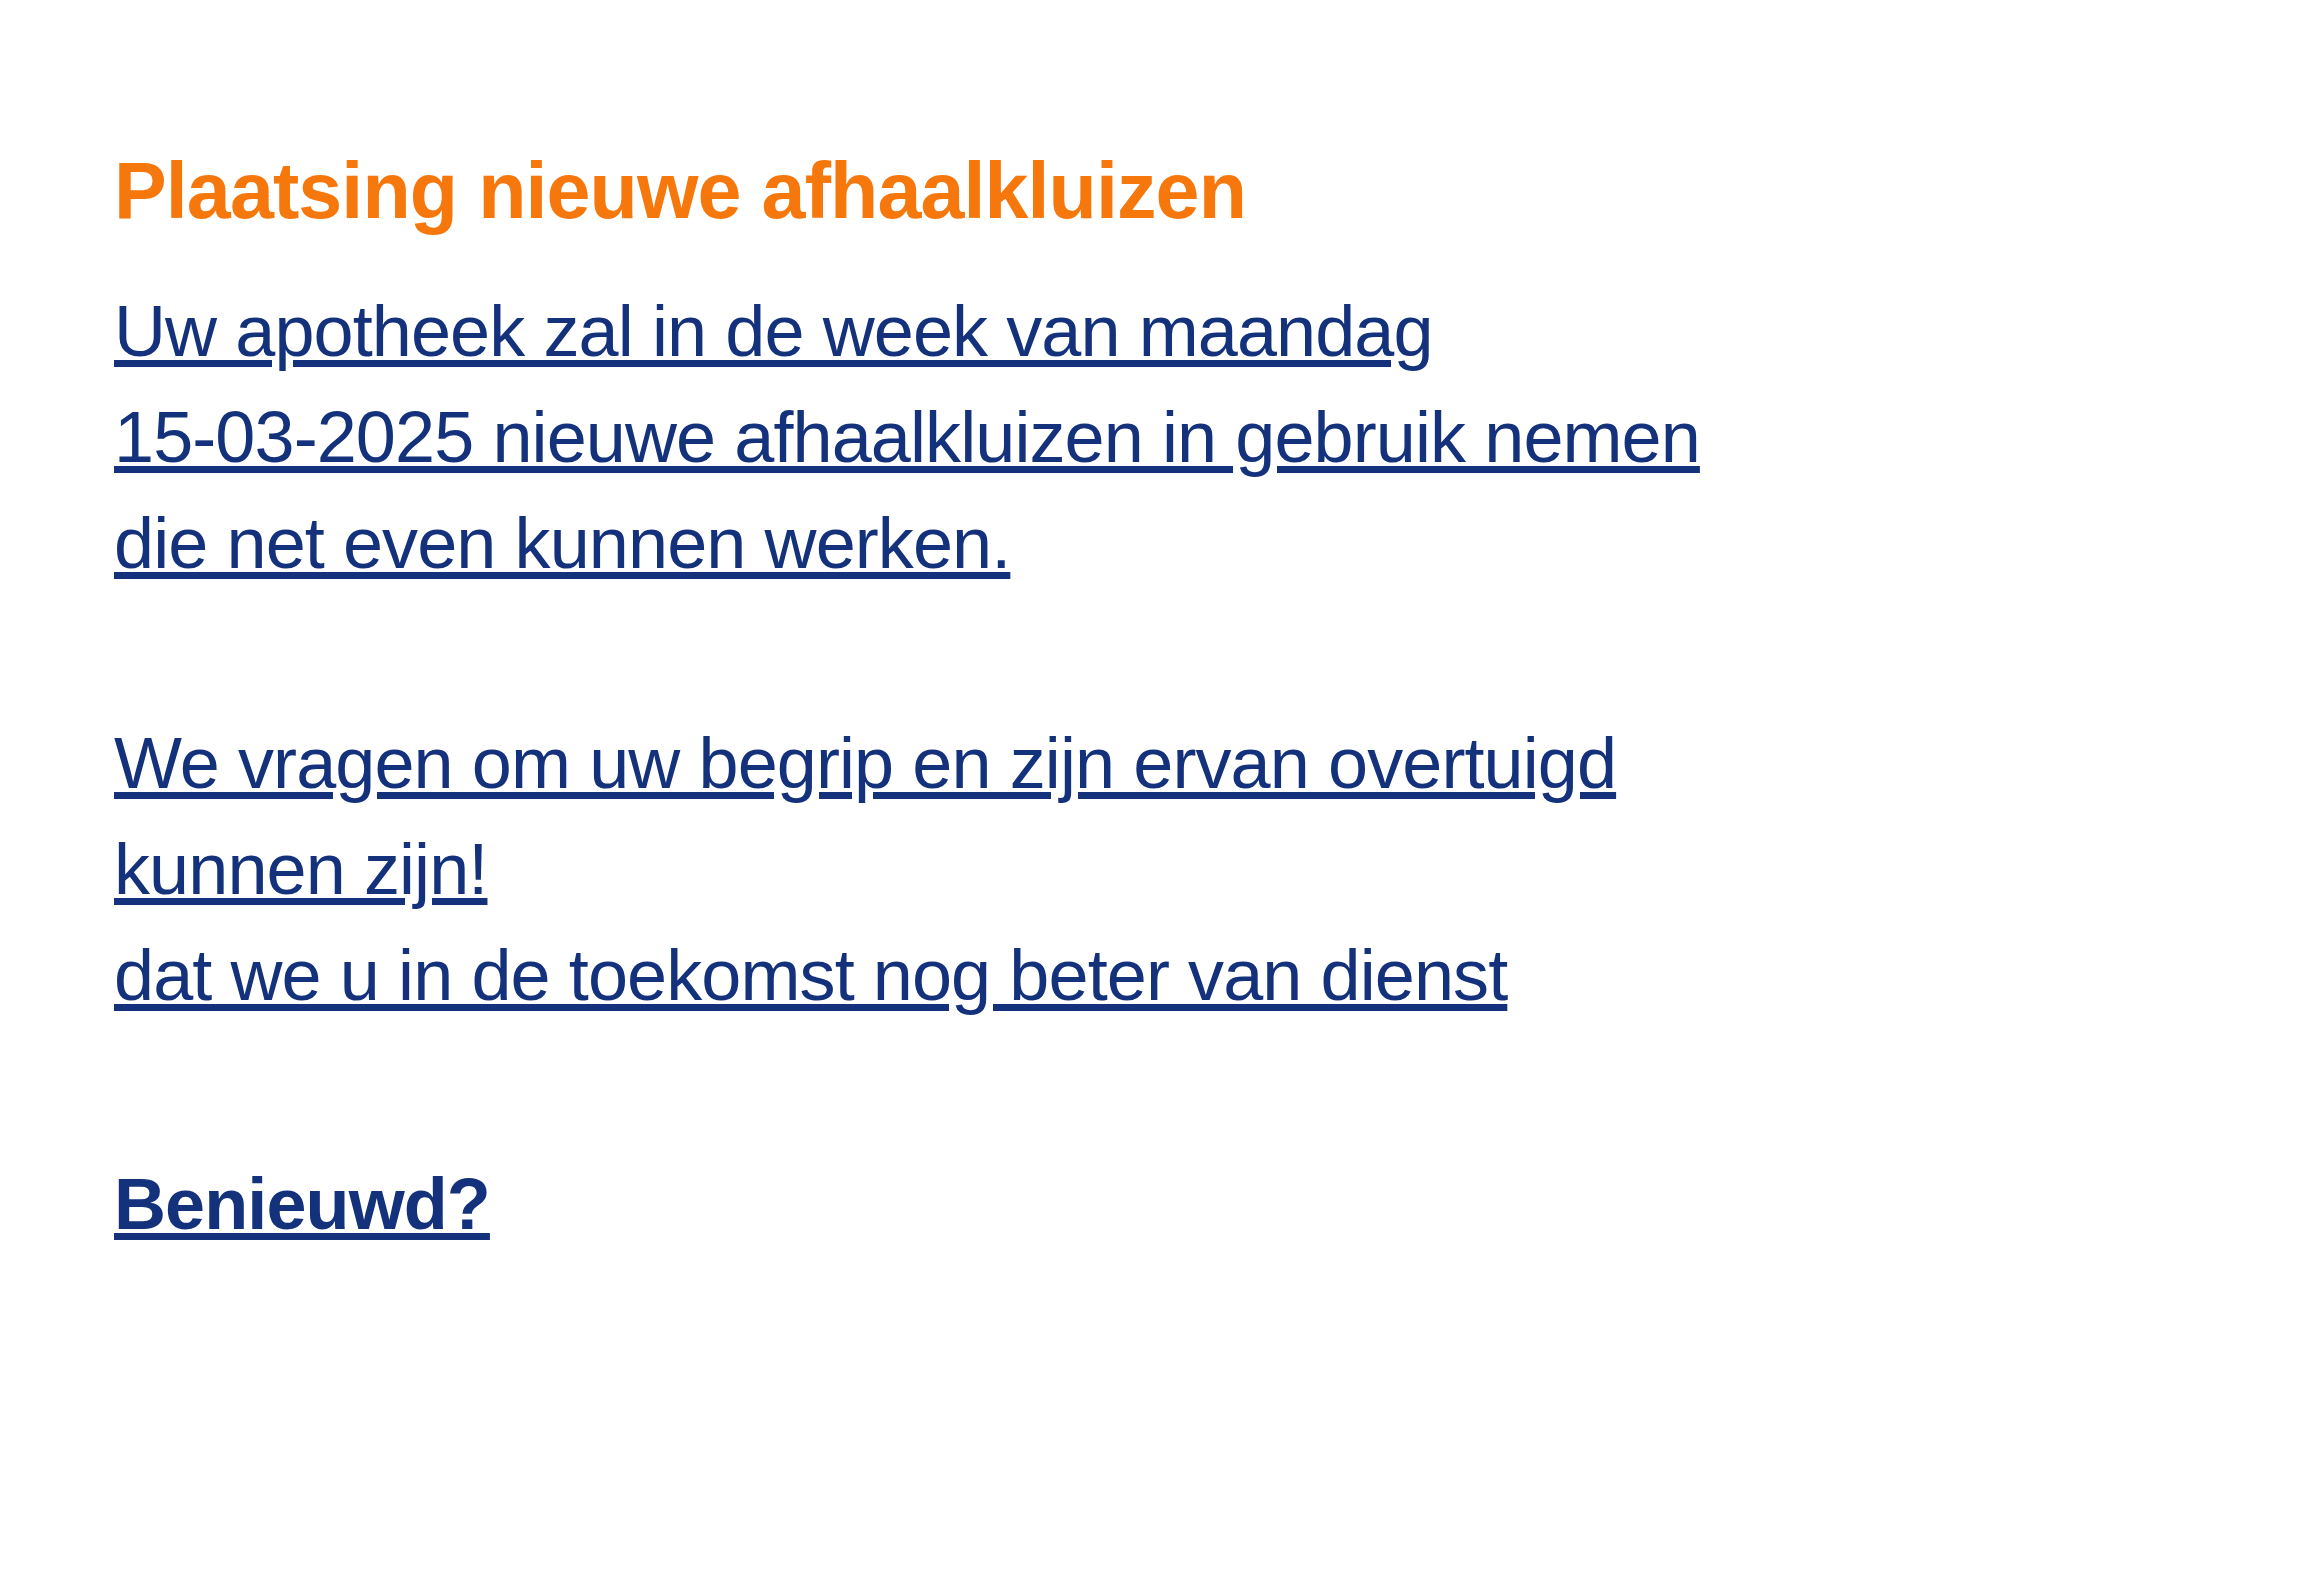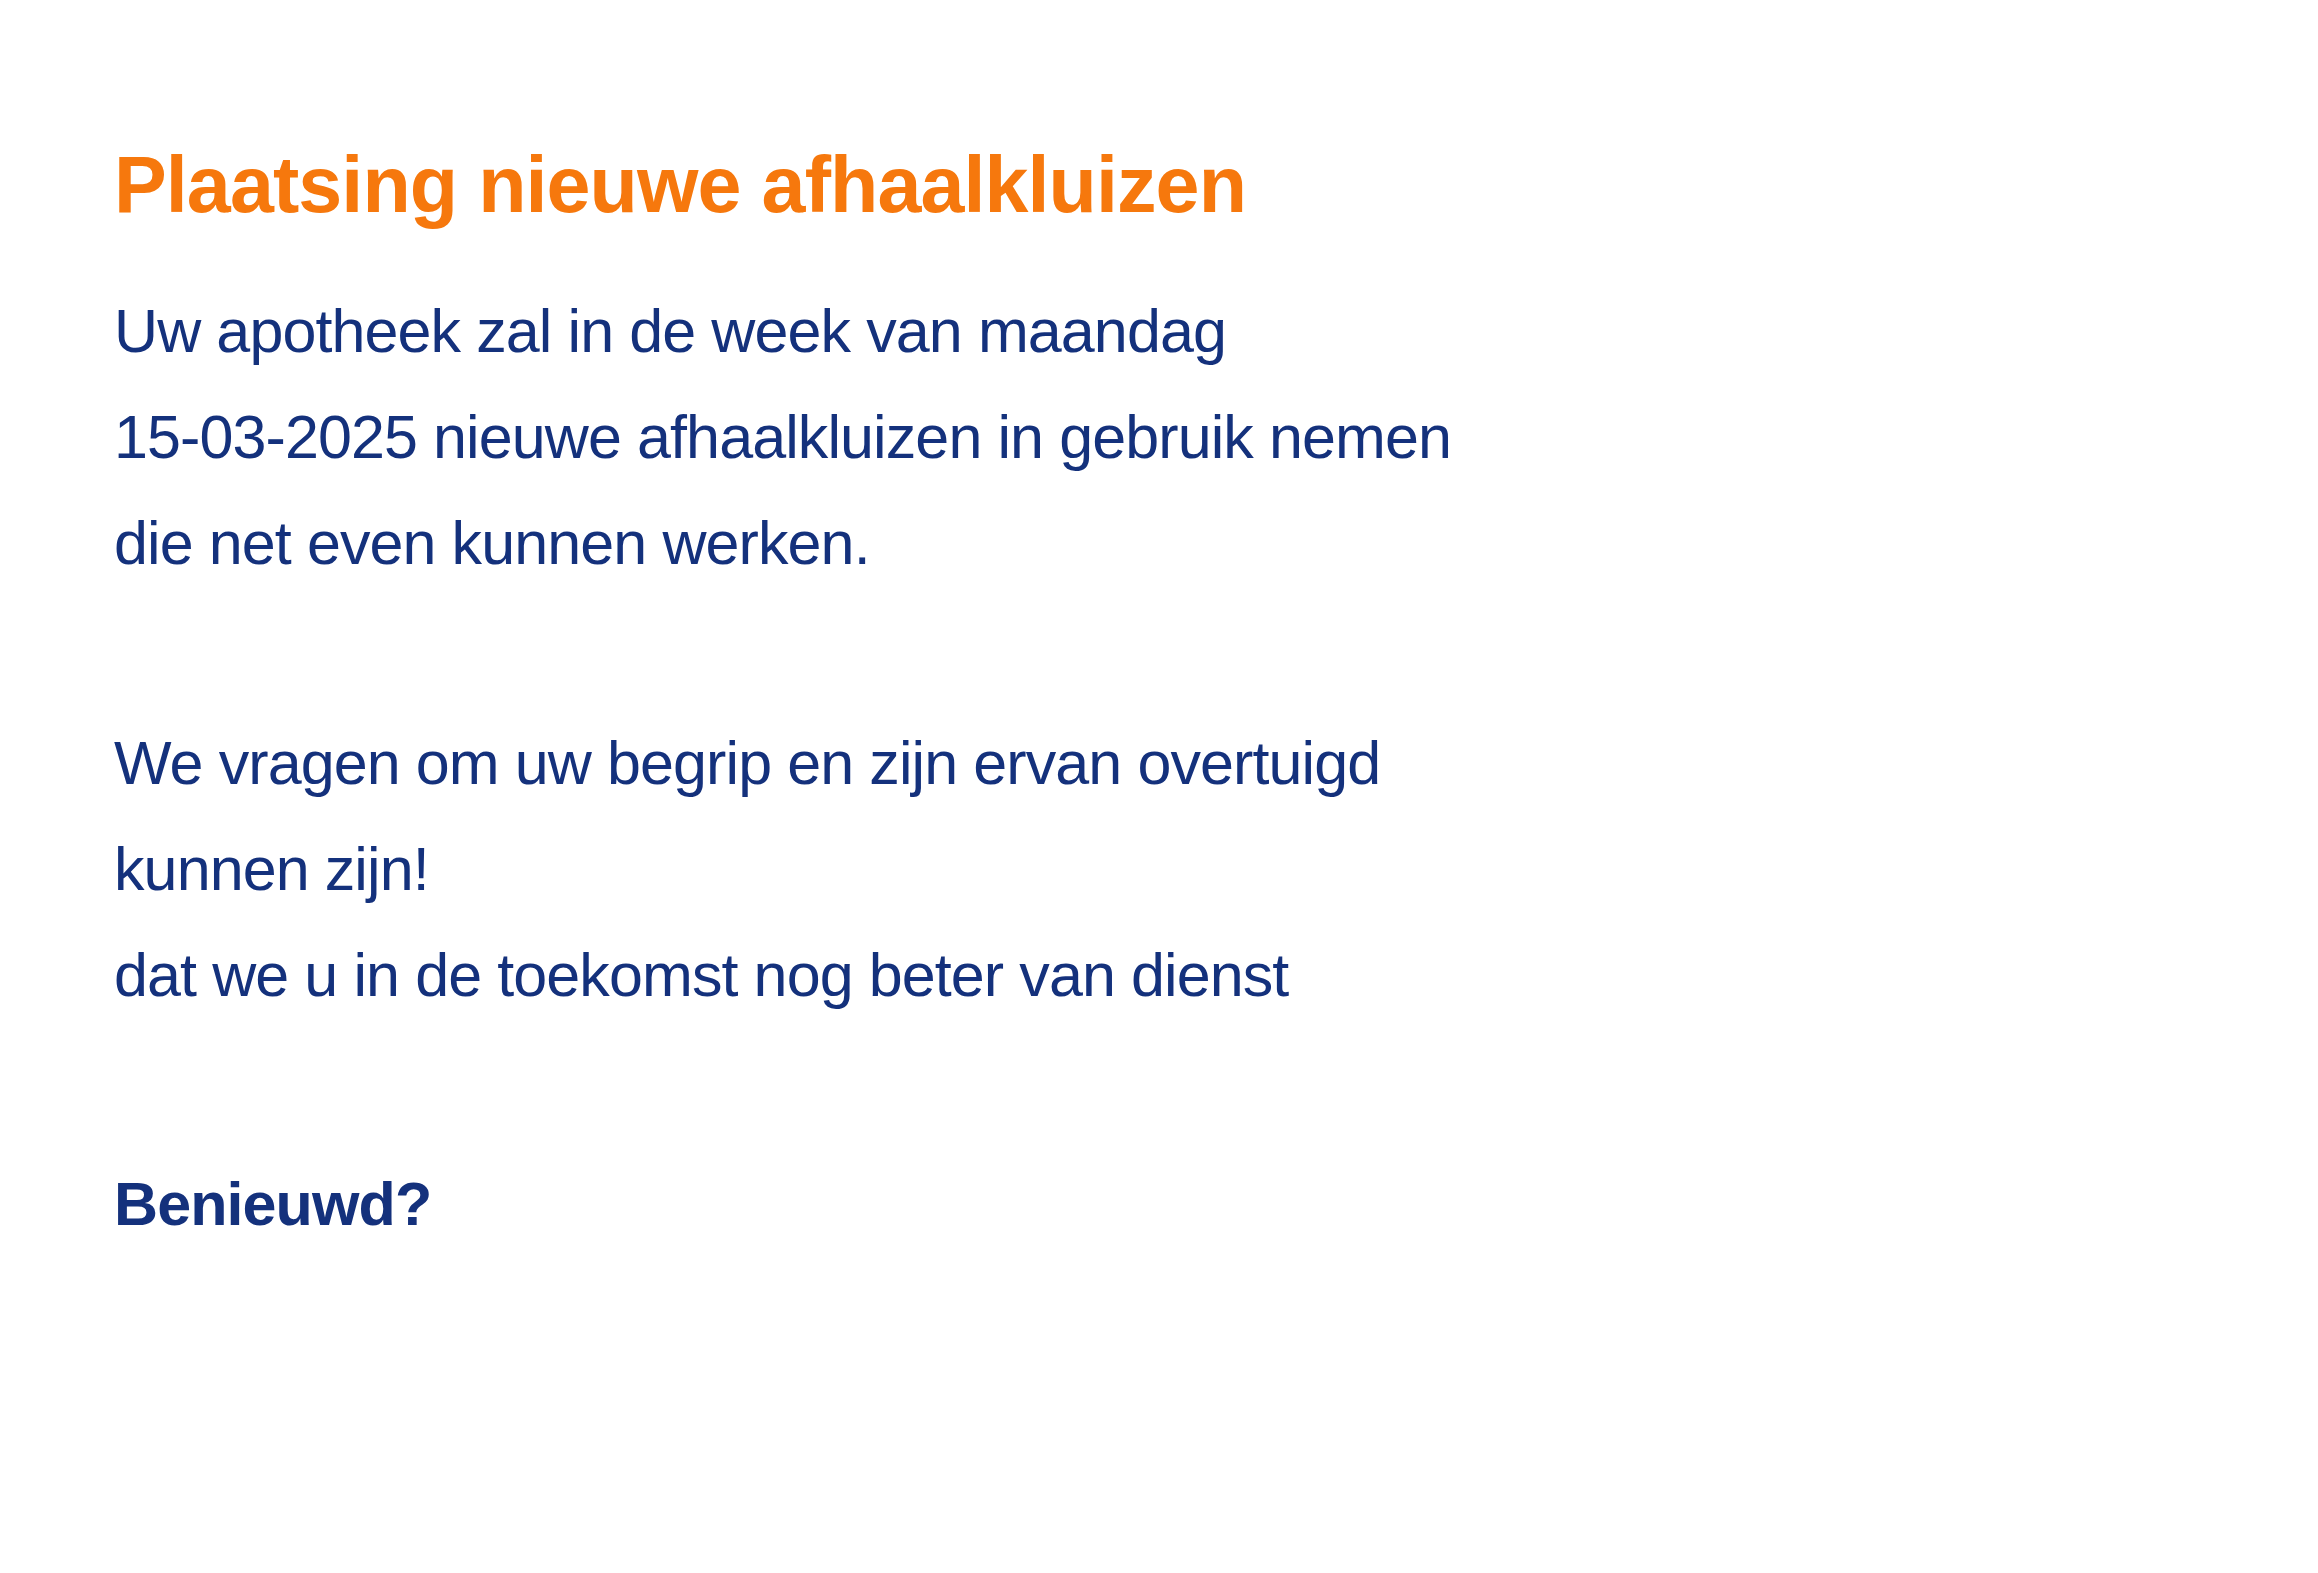--- a/index.html
+++ b/index.html
@@ -13,36 +13,37 @@
   }
   .slide {
     position: relative;
     width: 2782px;
     height: 1573px;
     background: #ffffff;
   }
   .title {
     position: absolute;
     left: 114px;
-    top: 139px;
+    top: 145px;
     font-size: 79px;
     font-weight: 700;
     letter-spacing: -0.9px;
     color: #f6780d;
     white-space: nowrap;
     text-align: right;
   }
   .content {
     position: absolute;
     left: 114px;
     top: 278px;
     color: #14317c;
-    font-size: 61px;
+    font-size: 72px;
     letter-spacing: -0.9px;
     line-height: 106px;
+    text-decoration: underline;
   }
   .content .para { margin: 0; }
   .content .para .line { white-space: nowrap; }
   .para-intro  { margin-bottom: 114px !important; }
   .para-appeal { margin-bottom: 123px !important; }
   .subheading {
     font-weight: 700;
     white-space: nowrap;
   }
 </style>

